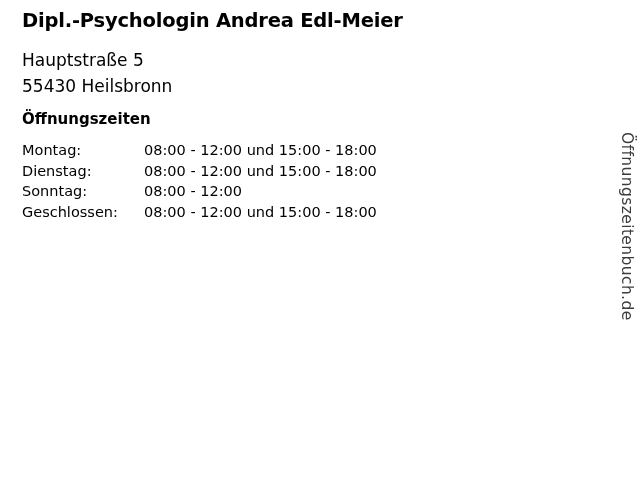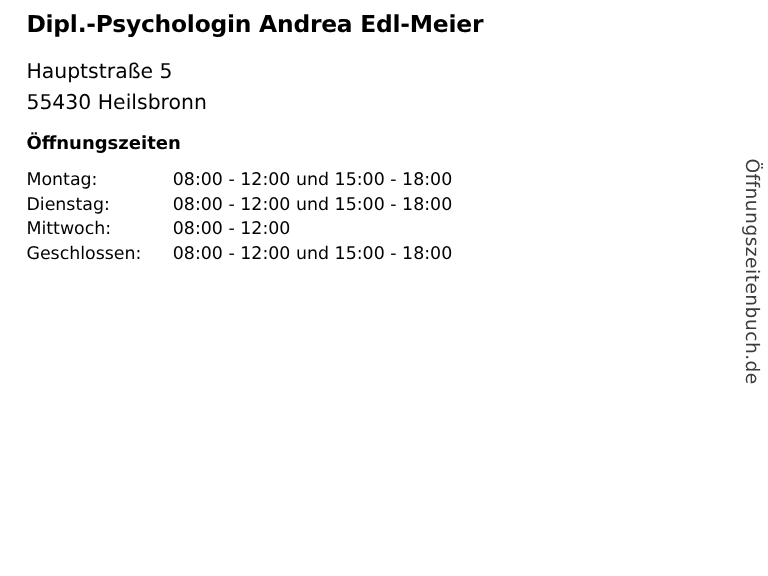--- a/index.html
+++ b/index.html
@@ -97,21 +97,21 @@
       <tbody>
         <tr>
           <td class="day">Montag:</td>
           <td class="time">08:00 - 12:00 und 15:00 - 18:00</td>
         </tr>
         <tr>
           <td class="day">Dienstag:</td>
           <td class="time">08:00 - 12:00 und 15:00 - 18:00</td>
         </tr>
         <tr>
-          <td class="day">Mittwoch:</td>
+          <td class="day">Sonntag:</td>
           <td class="time">08:00 - 12:00</td>
         </tr>
         <tr>
           <td class="day">Geschlossen:</td>
           <td class="time">08:00 - 12:00 und 15:00 - 18:00</td>
         </tr>
       </tbody>
     </table>
 
   </div>

